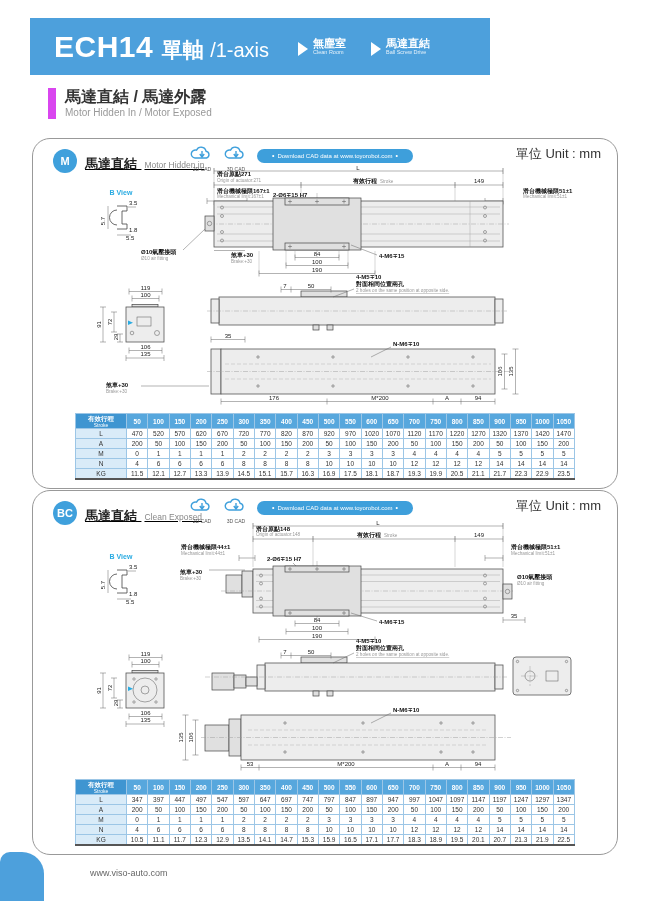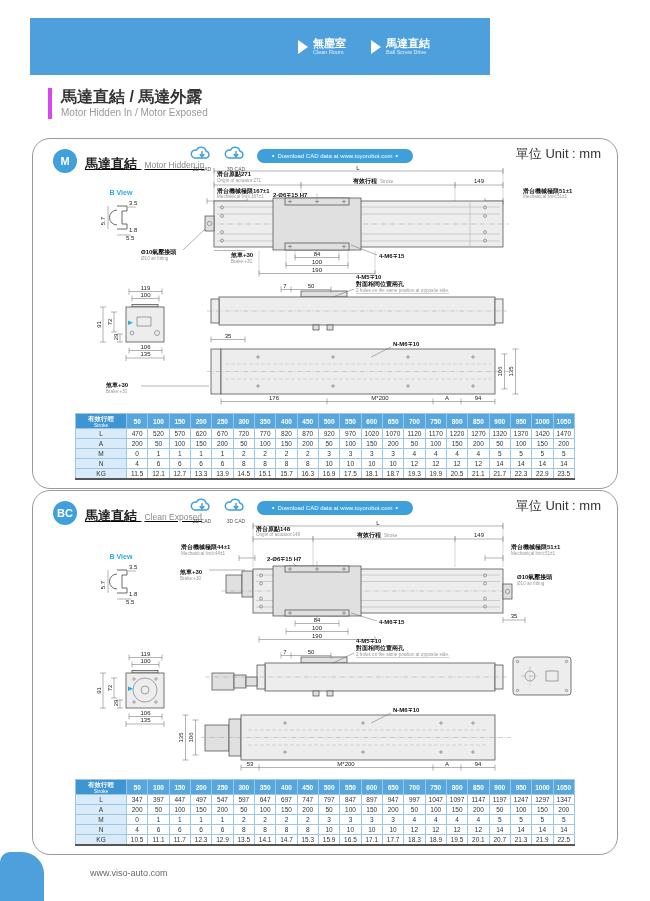--- a/index.html
+++ b/index.html
@@ -4,26 +4,26 @@
 <style>
   html,body{margin:0;padding:0;}
   body{width:650px;height:901px;position:relative;background:#fff;
        font-family:"Liberation Sans","DejaVu Sans",sans-serif;overflow:hidden;}
   
   .hdr{position:absolute;left:30px;top:18px;width:460px;height:57px;background:#4da0dc;color:#fff;}
   .hdr-title{position:absolute;left:24px;top:12px;white-space:nowrap;}
   .hdr-model{font-size:30px;font-weight:bold;letter-spacing:.5px;}
   .hdr-cn{font-size:21px;font-weight:bold;margin-left:4px;}
   .hdr-en{font-size:20px;font-weight:300;margin-left:2px;}
-  .abadge{position:absolute;top:19px;display:flex;align-items:center;gap:5px;color:#fff;}
+  .abadge{position:absolute;top:19px;display:flex;align-items:flex-end;gap:5px;color:#fff;}
   .abadge .tri{width:0;height:0;border-left:10px solid #fff;border-top:7px solid transparent;border-bottom:7px solid transparent;}
   .abadge .cn{font-size:11px;font-weight:bold;line-height:12px;}
   .abadge .en{font-size:5.5px;opacity:.85;line-height:7px;}
   
-  .sec{position:absolute;left:48px;top:88px;padding-left:9px;border-left:4px solid #d946ef;}
+  .sec{position:absolute;left:48px;top:88px;padding-left:9px;border-left:8px solid #d946ef;}
   .sec-t{font-size:16px;font-weight:bold;color:#333;line-height:18px;}
   .sec-s{font-size:10px;color:#999;line-height:13px;}
   
   .panel{position:absolute;left:32px;width:584px;border:1px solid #999;border-radius:18px;background:#fff;}
   #panel1{top:138px;height:349px;}
   #panel2{top:490px;height:363px;}
   .pbadge{position:absolute;left:20px;top:10px;width:24px;height:24px;border-radius:50%;background:#3fa0dc;color:#fff;font-weight:bold;font-size:11px;line-height:24px;text-align:center;}
   .ptitle{position:absolute;left:52px;top:15px;white-space:nowrap;text-decoration:underline;}
   .pt-cn{font-size:13px;font-weight:bold;color:#222;}
   .pt-en{font-size:8.5px;color:#888;margin-left:3px;}
@@ -58,20 +58,25 @@
   .hcn{font-size:6.5px;line-height:7px;} .hen{font-size:5px;font-weight:normal;line-height:6px;}
   table.spec tbody th.rl{background:#d9ebf8;}
   
   .corner{position:absolute;left:0;top:852px;width:44px;height:49px;background:#4da0dc;border-radius:10px 22px 0 0;}
   .site{position:absolute;left:90px;top:868px;font-size:9px;color:#666;text-align:right;}
 </style>
 </head>
 <body>
 
 <div class="hdr">
+  <div class="hdr-title">
+    <span class="hdr-model">ECH14</span>
+    <span class="hdr-cn">單軸</span>
+    <span class="hdr-en">/1-axis</span>
+  </div>
   <div class="abadge" style="left:268px">
     <span class="tri"></span>
     <span>
         <div class="cn">無塵室</div>
           <div class="en">Clean Room</div>
       </span>
   </div>
   <div class="abadge" style="left:341px">
     <span class="tri"></span>
     <span>

